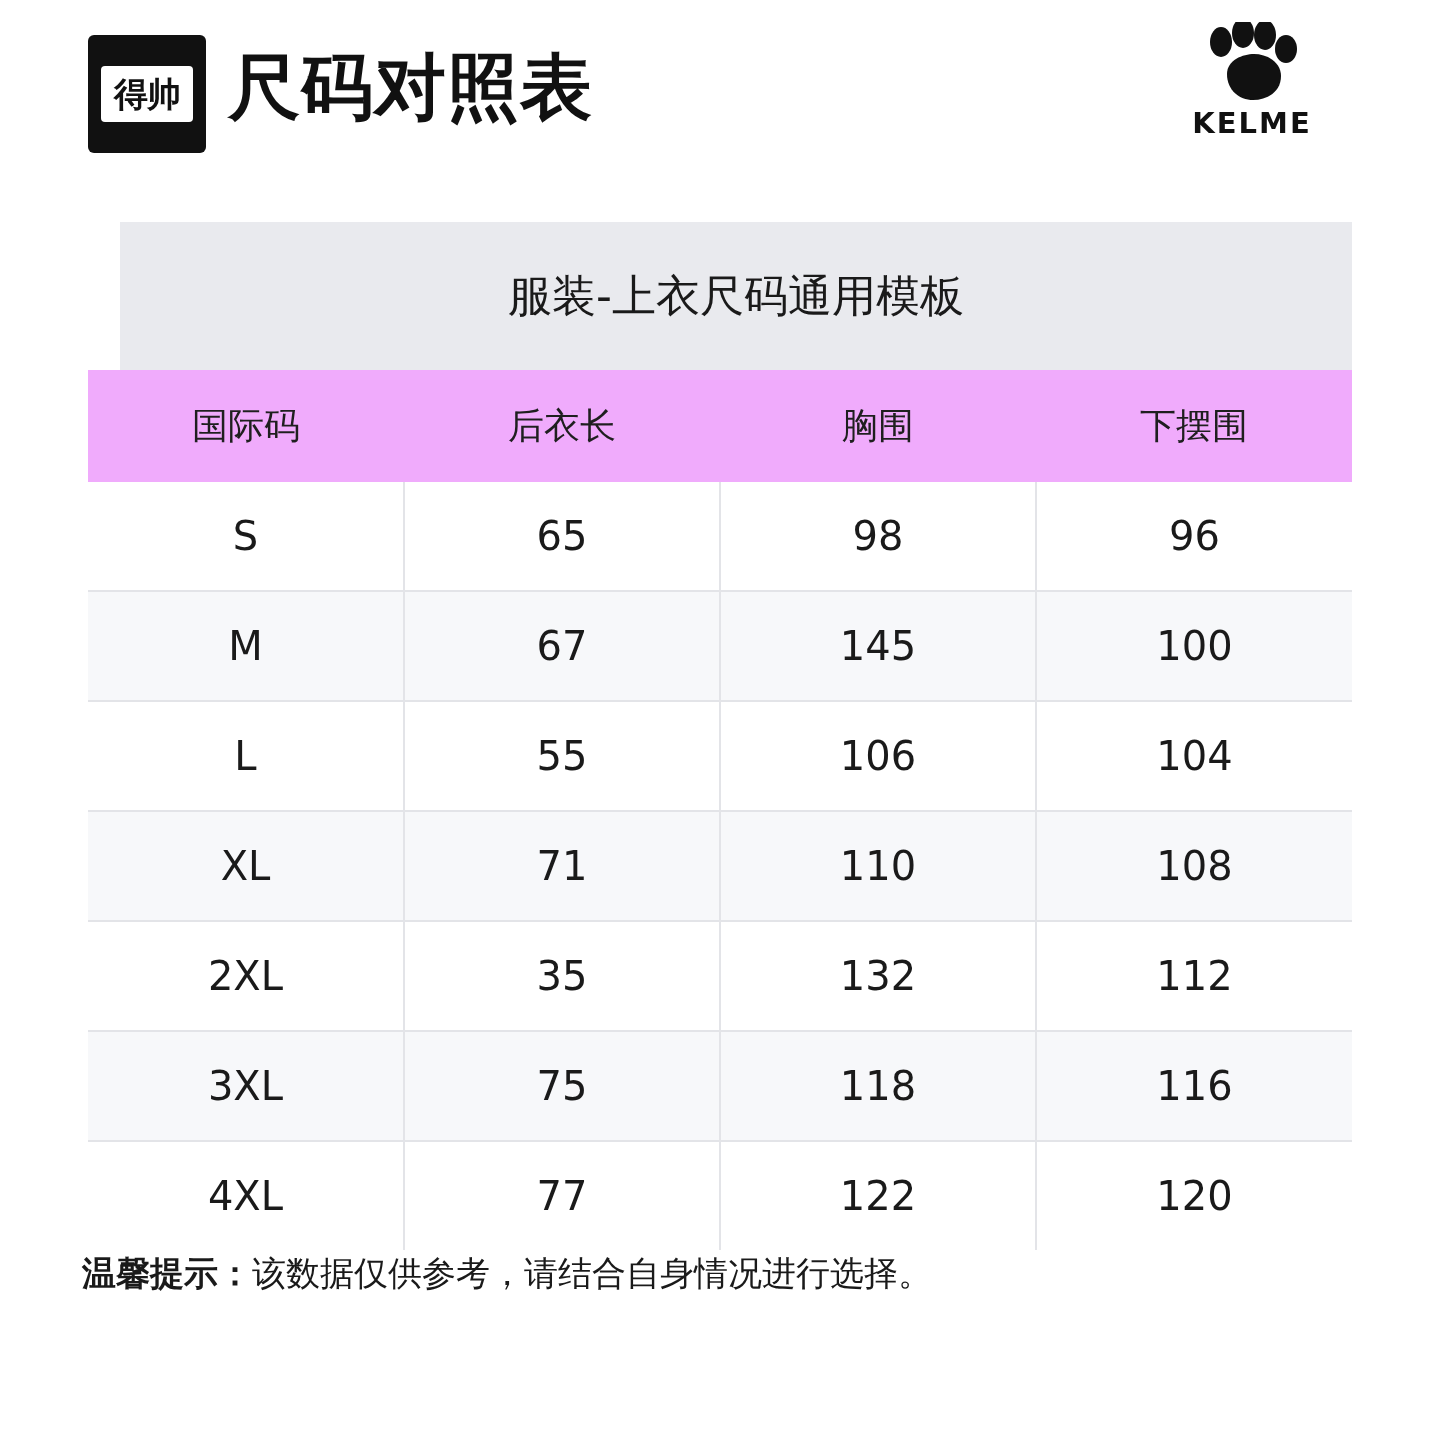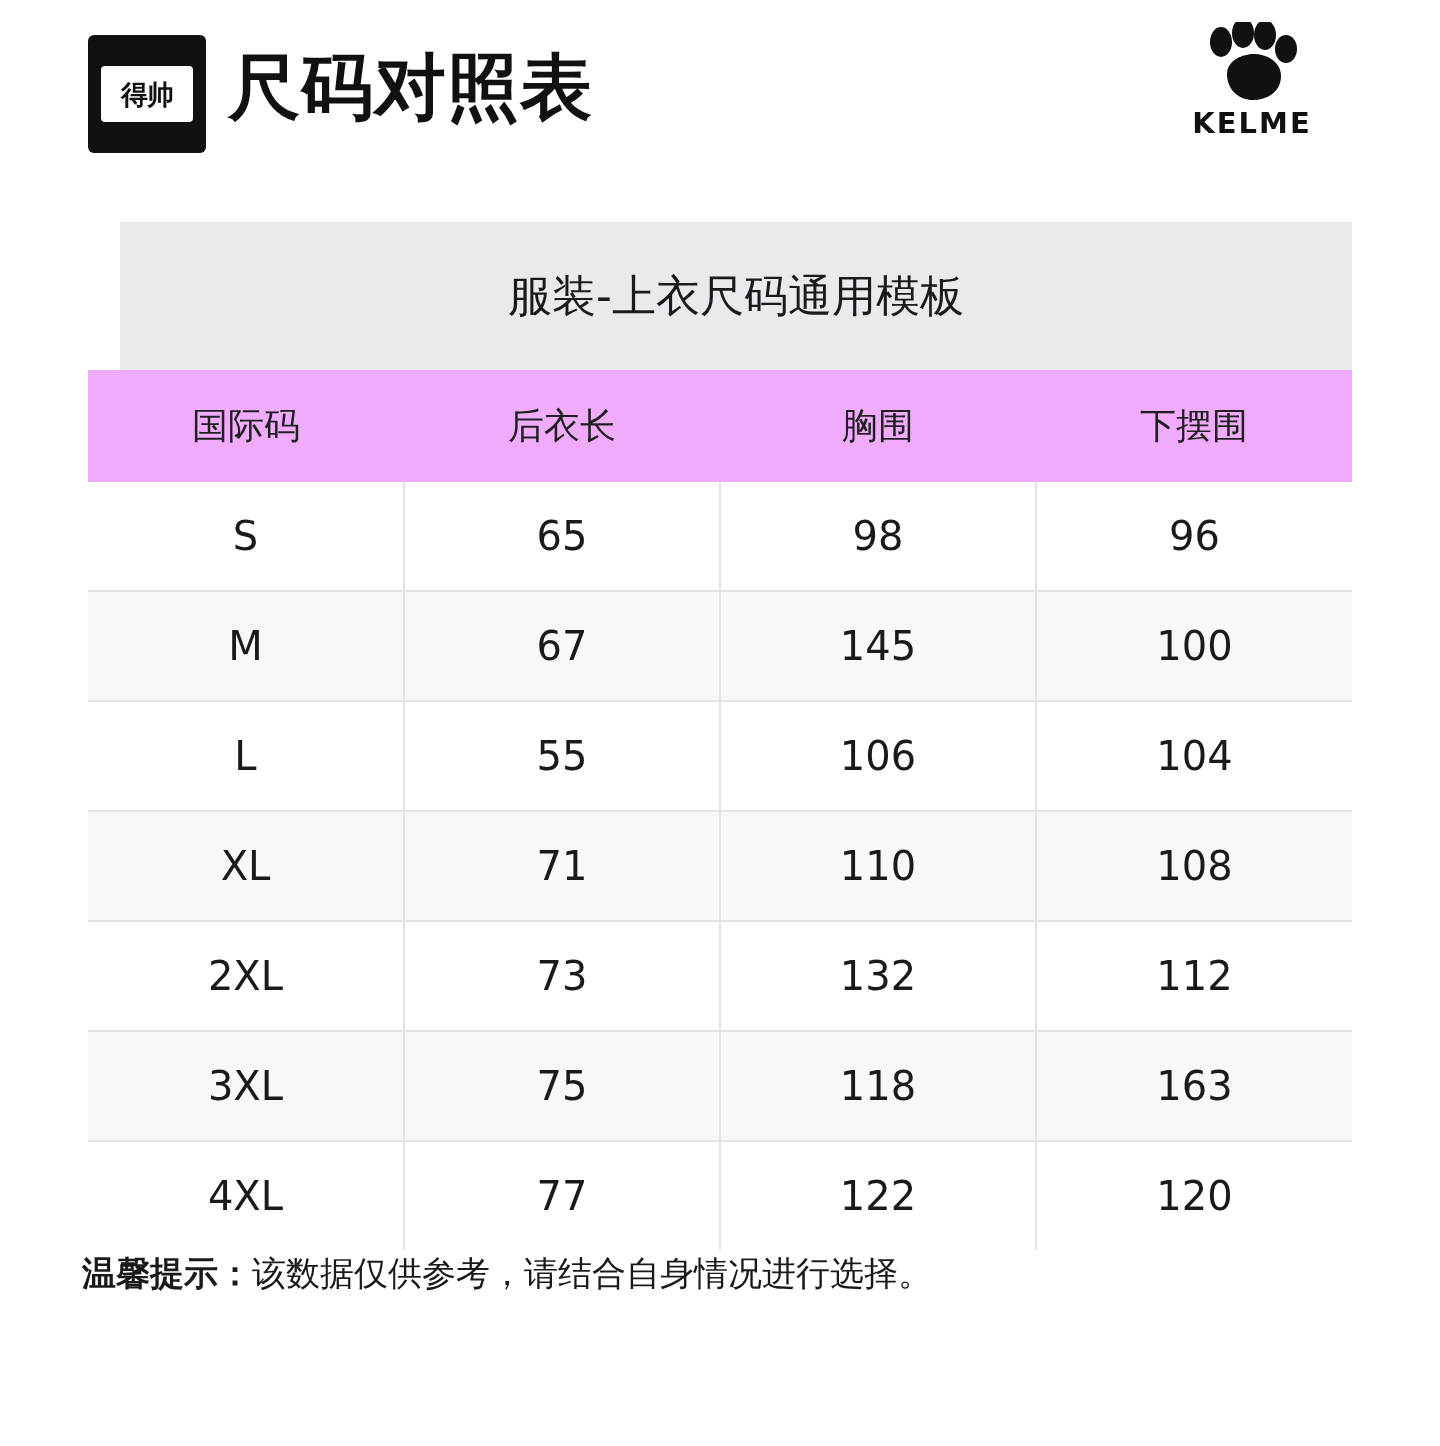--- a/index.html
+++ b/index.html
@@ -46,21 +46,21 @@
     width: 92px;
     height: 56px;
     background: #ffffff;
     border-radius: 4px;
     display: flex;
     align-items: center;
     justify-content: center;
   }
   .brand-badge-inner span {
     font-family: "DejaVu Sans", sans-serif;
-    font-size: 27px;
+    font-size: 34px;
     font-weight: 700;
     color: #111111;
     line-height: 1;
     letter-spacing: -1px;
   }
   .header-title {
     position: absolute;
     left: 228px;
     top: 48px;
     font-family: "DejaVu Sans", sans-serif;
@@ -221,29 +221,29 @@
           <td>104</td>
         </tr>
         <tr>
           <td>XL</td>
           <td>71</td>
           <td>110</td>
           <td>108</td>
         </tr>
         <tr>
           <td>2XL</td>
-          <td>73</td>
+          <td>35</td>
           <td>132</td>
           <td>112</td>
         </tr>
         <tr>
           <td>3XL</td>
           <td>75</td>
           <td>118</td>
-          <td>163</td>
+          <td>116</td>
         </tr>
         <tr>
           <td>4XL</td>
           <td>77</td>
           <td>122</td>
           <td>120</td>
         </tr>
       </tbody>
     </table>
   </div>

